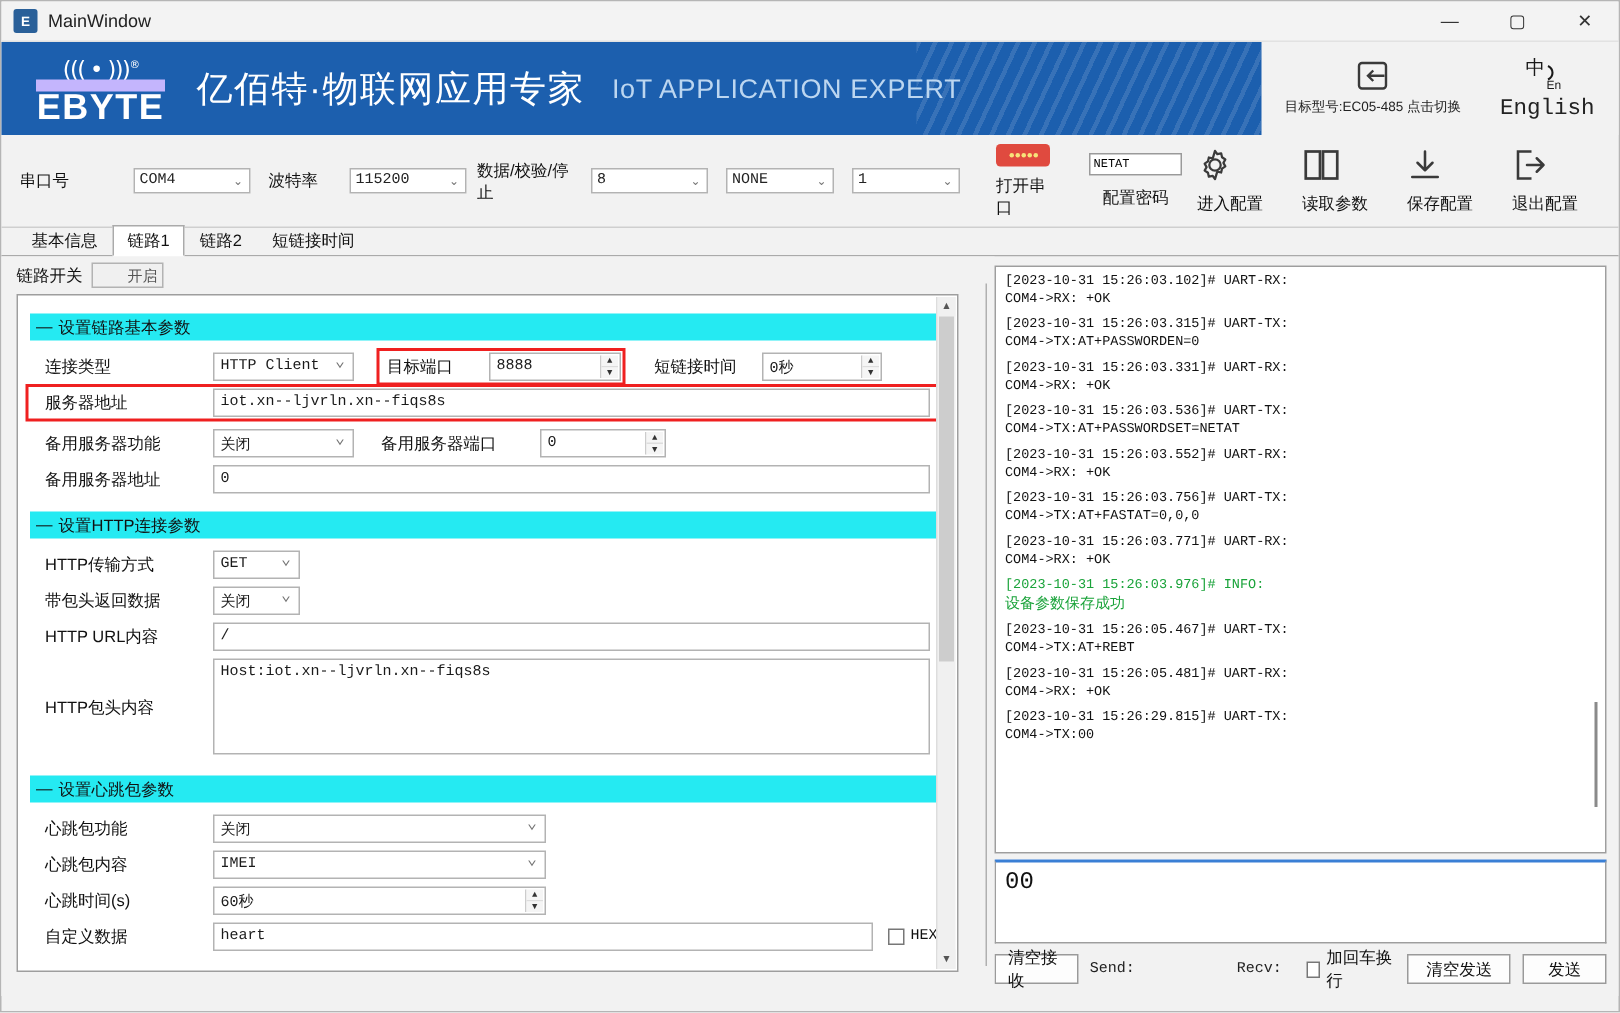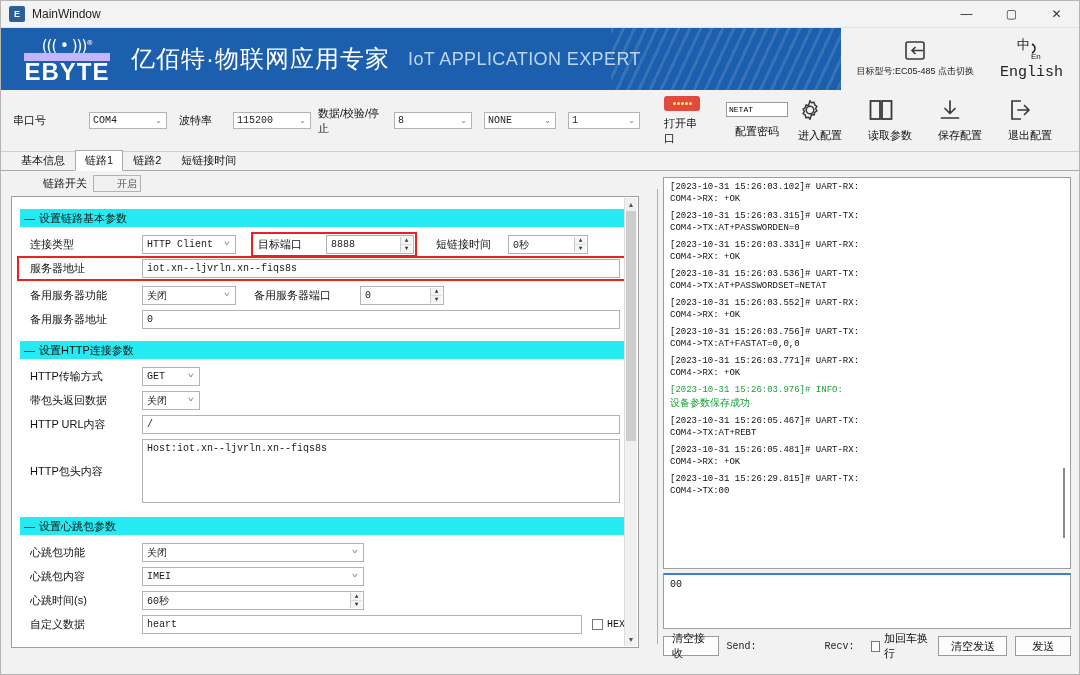--- a/index.html
+++ b/index.html
@@ -93,21 +93,21 @@
   
   .tabbar { height:19px; display:flex; align-items:flex-end; padding-left:10px;
             background:#f2f2f2; border-bottom:1px solid #aaa; }
   .tab { font-size:11px; padding:2px 9px 2px; border:1px solid transparent;
          border-bottom:none; cursor:pointer; color:#111; }
   .tab.active { background:#fff; border-color:#aaa; position:relative; top:1px;
                 border-bottom:1px solid #fff; }
 
   
   .content { display:flex; height:493px; background:#f2f2f2; }
-  .left-pane { width:652px; position:relative; background:#f2f2f2;padding-left:32px; }
+  .left-pane { width:652px; position:relative; background:#f2f2f2; }
   .linkswitch { display:flex; align-items:center; gap:6px; padding:4px 0 3px 10px; }
   .linkswitch .lbl { font-size:11px; }
   .linkswitch .sel { width:48px; height:17px; background:#f0f0f0; color:#555;justify-content:flex-end; }
 
   .panel { position:absolute; left:10px; top:25px; width:628px; height:452px;
            background:#fff; border:1px solid #9e9e9e; overflow:hidden; }
   .panel-scroll { position:absolute; left:0; top:0; width:628px; height:452px;
                   padding:6px 8px 0 8px; }
 
   .sechdr { background:#25eaf2; height:18px; display:flex; align-items:center;
@@ -158,21 +158,21 @@
               line-height:11.5px; color:#111; }
   .logentry { margin-bottom:6px; white-space:pre; }
   .logentry.info { color:#1aa33a; }
   .log-sb { position:absolute; right:0; top:0; bottom:0; width:12px;
             background:#fff; }
   .log-sb .thumb { position:absolute; left:5px; width:2px; background:#8a8a8a;
                    top:290px; height:70px; }
 
   .sendbox { height:56px; background:#fff; border:1px solid #9e9e9e;
              border-top:2px solid #3a7fd5; margin-top:4px;
-             font-family:"Liberation Mono", monospace; font-size:10px;
+             font-family:"Liberation Mono", monospace; font-size:16px;
              padding:4px 6px; }
   .btnrow { height:24px; display:flex; align-items:center; gap:8px; margin-top:5px; }
   .btn { height:20px; border:1px solid #9a9a9a; background:#fdfdfd; font-size:11px;
          display:flex; align-items:center; justify-content:center; padding:0 8px;
          cursor:pointer; }
   .smalllbl { font-size:10px; font-family:"Liberation Mono", monospace; color:#222; }
   .chkrow { display:flex; align-items:center; gap:4px; font-size:11px; }
   .flexsp { flex:1; }
   svg { display:block; }
 </style>

